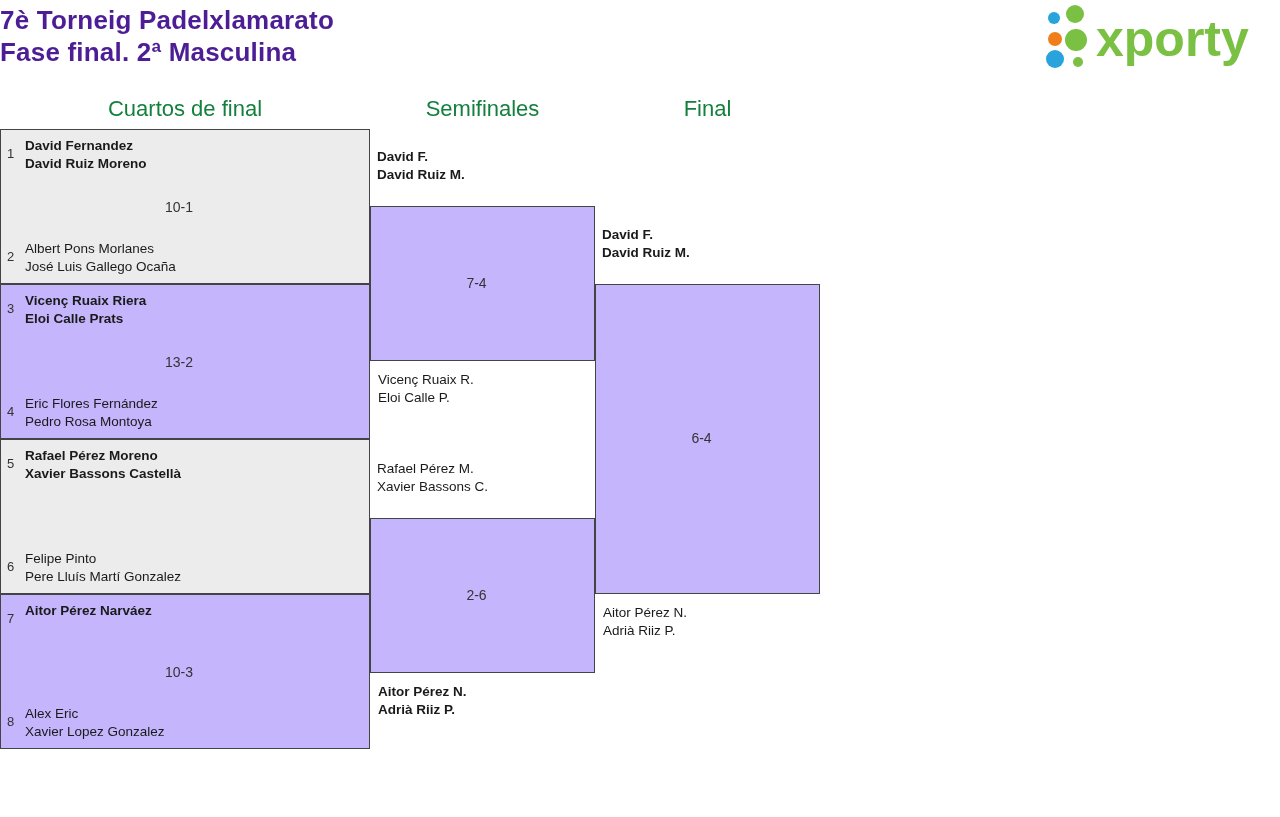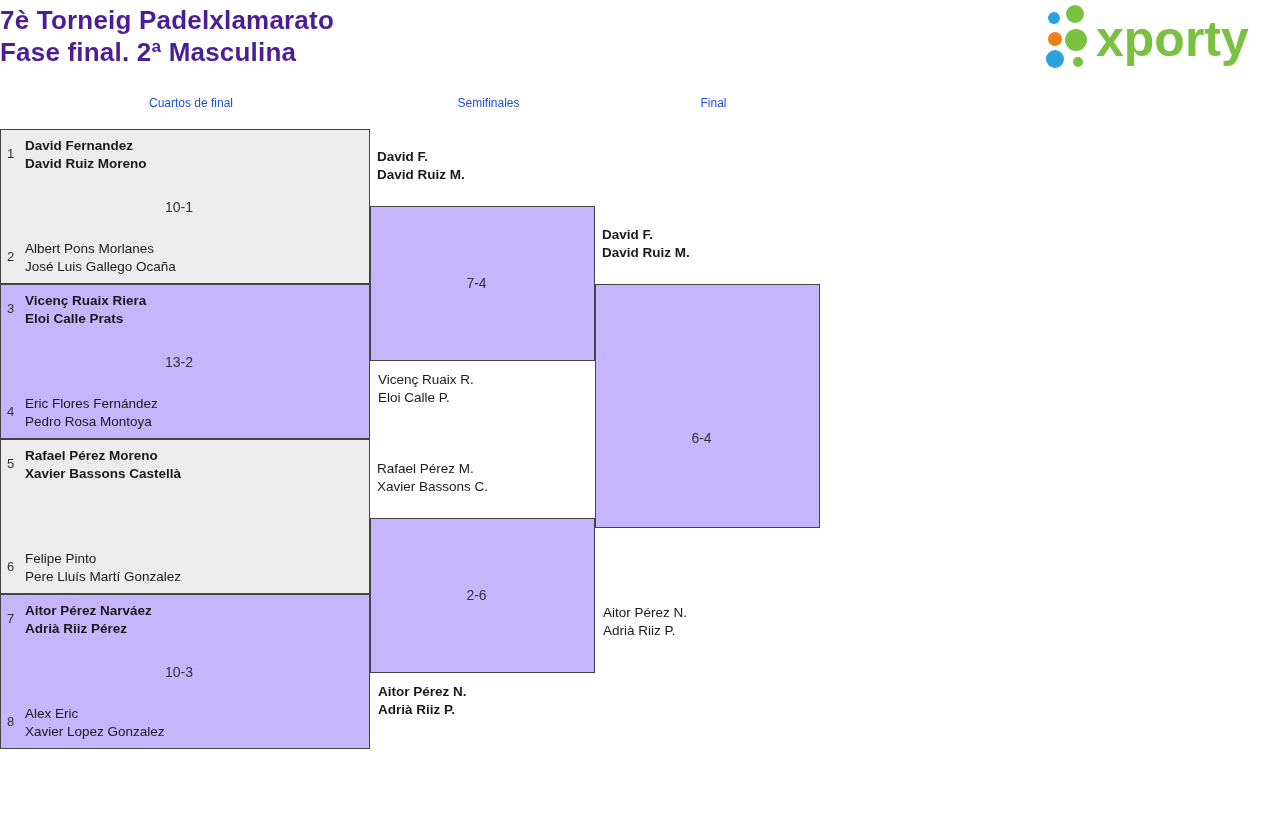--- a/index.html
+++ b/index.html
@@ -39,25 +39,24 @@
     right: 8px;
     top: 4px;
     width: 230px;
     height: 66px;
   }
   #brand-logo svg { display: block; }
 
   
   .round-header {
     position: absolute;
-    font-size: 12px;
-    color: #1d4ed8;
+    font-size: 22px;
+    color: #15803d;
     text-align: center;
     white-space: nowrap;
-    padding-left: 6px;
   }
   #round-header-0 { left: 0px;   top: 96px; width: 370px; }
   #round-header-1 { left: 370px; top: 96px; width: 225px; }
   #round-header-2 { left: 595px; top: 96px; width: 225px; }
 
   
   .match-box {
     position: absolute;
     box-sizing: border-box;
     border: 1px solid #444444;
@@ -99,21 +98,21 @@
   .r1 .team.top    { top: 7px; }
   .r1 .team.bottom { top: 110px; }
   .r1 .score       { top: 69px; }
 
   
   .r2 { left: 370px; width: 225px; height: 155px; }
   .r2 .team.bottom { top: 164px; left: 7px; }
   .r2 .score       { top: 68px; }
 
   
-  .r3 { left: 595px; width: 225px; height: 244px; text-decoration: underline; }
+  .r3 { left: 595px; width: 225px; height: 310px; text-decoration: underline; }
   .r3 .team.bottom { top: 319px; left: 7px; }
   .r3 .score       { top: 145px; }
 
   
   .out-team {
     position: absolute;
     font-size: 13.5px;
     line-height: 18px;
     color: #1a1a1a;
   }
@@ -182,21 +181,20 @@
   <div class="team bottom">
     <span class="p">Felipe Pinto</span>
     <span class="p">Pere Lluís Martí Gonzalez</span>
   </div>
 </div>
 
 <div class="match-box r1 plain" style="top:594px;">
   <span class="seed top">7</span>
   <div class="team top winner">
     <span class="p">Aitor Pérez Narváez</span>
-    <span class="p">Adrià Riiz Pérez</span>
   </div>
   <span class="score">10-3</span>
   <span class="seed bottom">8</span>
   <div class="team bottom">
     <span class="p">Alex Eric</span>
     <span class="p">Xavier Lopez Gonzalez</span>
   </div>
 </div>
 
 <div class="out-team winner" style="left:377px; top:148px;">

